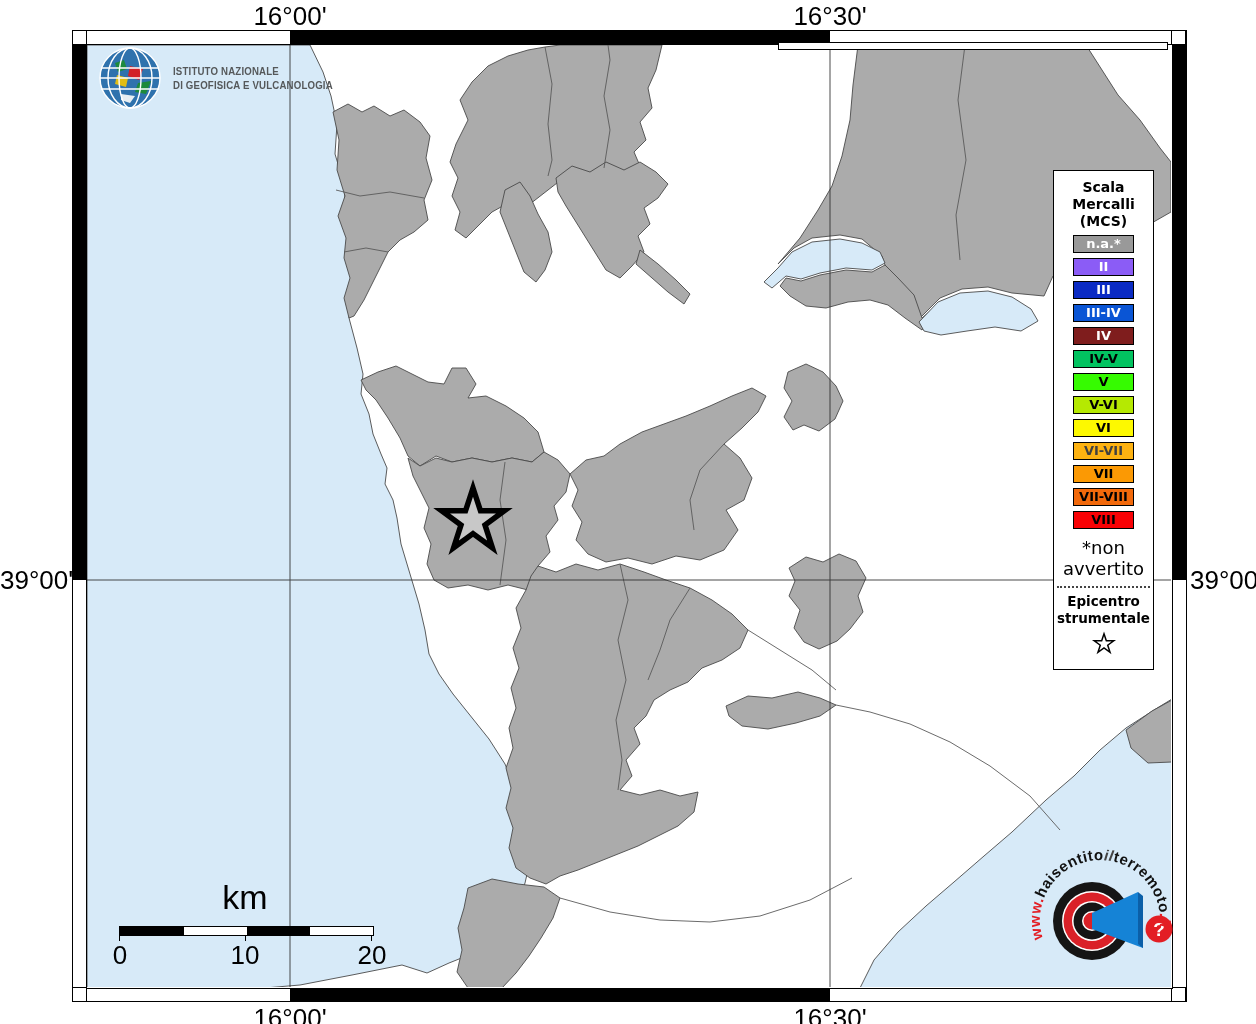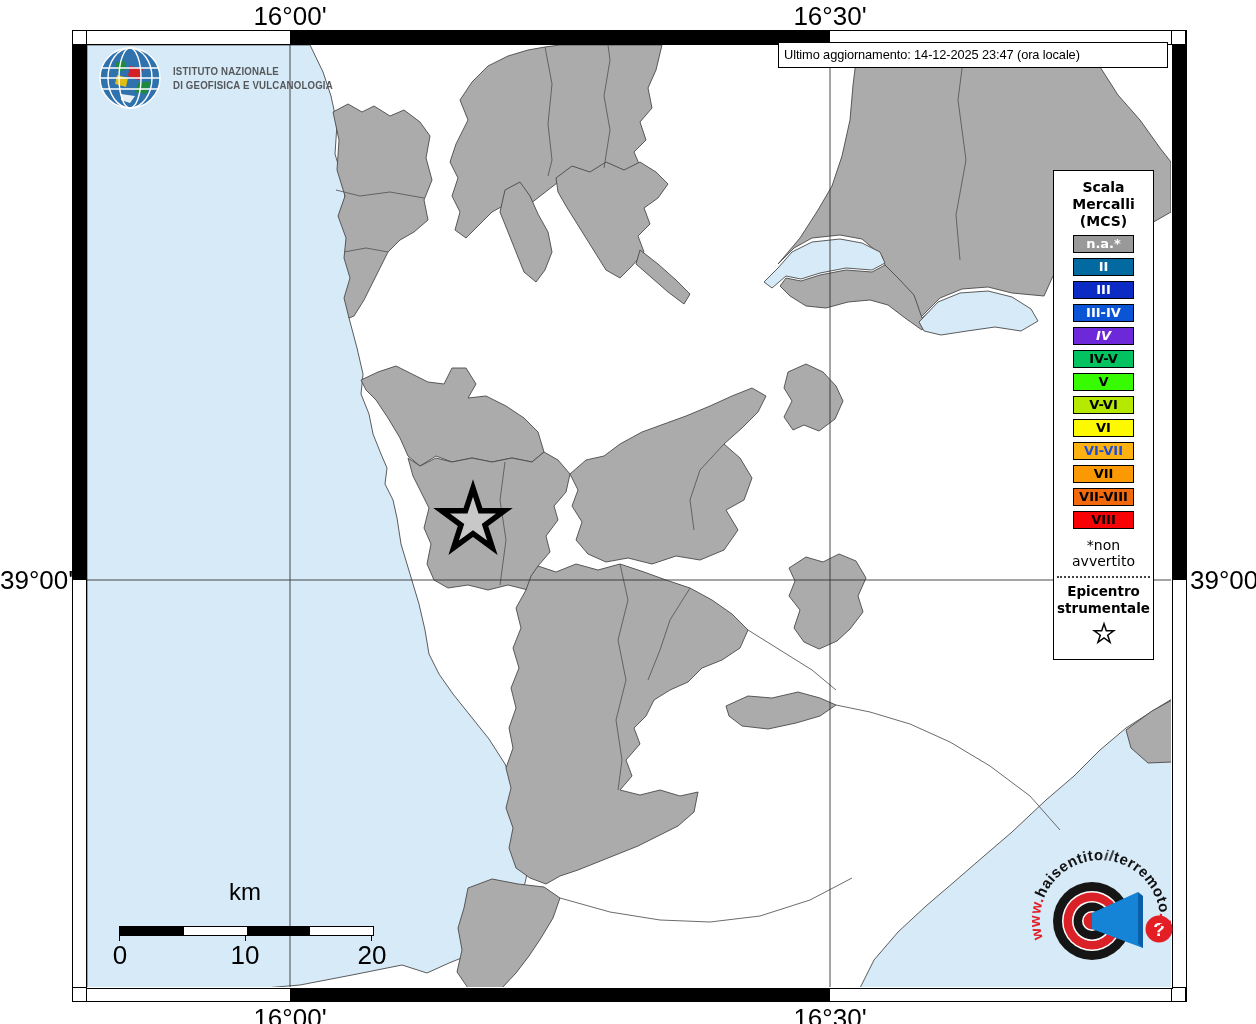--- a/index.html
+++ b/index.html
@@ -8,25 +8,25 @@
   .abs{position:absolute;}
   .axis-label{font-size:26px;white-space:nowrap;}
   .infobox{left:778px;top:42px;width:378px;background:#fff;border:1px solid #000;
            padding:3px 5px;font-size:12.8px;line-height:17.5px;letter-spacing:-0.1px;
            white-space:nowrap;overflow:hidden;}
   .legend{left:1053px;top:170px;width:99px;background:#fff;border:1px solid #000;
           text-align:center;padding:8px 0 8px 0;font-family:"DejaVu Sans",sans-serif;}
   .legend-title{font-weight:bold;font-size:14px;line-height:17px;}
   .chip{width:59px;height:16px;line-height:15px;margin:5px auto 0 auto;border:1px solid #000;
         font-size:13px;font-weight:bold;}
-  .legend-foot{font-size:14px;margin-top:8px;font-family:"DejaVu Sans",sans-serif;}
+  .legend-foot{font-size:18px;margin-top:8px;font-family:"DejaVu Sans",sans-serif;}
   .legend-divider{border-top:2px dotted #444;margin:7px 3px 5px 3px;}
   .legend-epi{font-weight:bold;font-size:13.5px;line-height:17px;}
   .scalebar{left:105px;top:878px;width:300px;height:104px;}
-  .scalebar .km{left:0;top:0;width:280px;text-align:center;font-size:24px;}
+  .scalebar .km{left:0;top:0;width:280px;text-align:center;font-size:34px;}
   .sb-bar{left:15px;top:48px;width:252px;height:8px;border:1px solid #000;display:flex;}
   .sb-seg{height:100%;}
   .sb-tick{width:1px;height:15px;background:#000;top:48px;}
   .sb-num{top:62px;font-size:26px;text-align:center;}
   .ingv{left:98px;top:46px;display:flex;align-items:center;}
   .ingv-text{margin-left:11px;font-weight:bold;font-size:11.5px;line-height:14px;
              color:#55585a;transform:scaleX(0.84);transform-origin:left center;
              letter-spacing:0.2px;white-space:nowrap;}
 </style>
 </head>
@@ -195,39 +195,38 @@
         <circle cx="32" cy="32" r="30"></circle>
       </g>
     </svg>
     <div class="ingv-text">
       <div>ISTITUTO NAZIONALE</div>
       <div>DI GEOFISICA E VULCANOLOGIA</div>
     </div>
   </div>
 
   <div class="abs infobox">
-    <div>Ultimo aggiornamento: 14-12-2025 23:47 (ora locale)</div>
   </div>
 
   <div class="abs legend">
     <div class="legend-title">
       <div>Scala</div>
       <div>Mercalli</div>
       <div>(MCS)</div>
     </div>
     <div class="chip" style="background-color: rgb(153, 153, 153); color: rgb(255, 255, 255);">n.a.*</div>
-    <div class="chip" style="background-color: #0369a1; color: rgb(255, 255, 255);">II</div>
+    <div class="chip" style="background-color: #8b5cf6; color: rgb(255, 255, 255);">II</div>
     <div class="chip" style="background-color: rgb(11, 43, 196); color: rgb(255, 255, 255);">III</div>
     <div class="chip" style="background-color: rgb(10, 85, 213); color: rgb(255, 255, 255);">III-IV</div>
-    <div class="chip" style="background-color: #6d28d9; color: rgb(255, 255, 255); font-style: italic;">IV</div>
+    <div class="chip" style="background-color: #7f1d1d; color: rgb(255, 255, 255);">IV</div>
     <div class="chip" style="background-color: rgb(2, 195, 96); color: rgb(0, 0, 0);">IV-V</div>
     <div class="chip" style="background-color: rgb(54, 251, 1); color: rgb(0, 0, 0);">V</div>
     <div class="chip" style="background-color: rgb(181, 233, 2); color: rgb(0, 0, 0);">V-VI</div>
     <div class="chip" style="background-color: rgb(253, 249, 0); color: rgb(0, 0, 0);">VI</div>
-    <div class="chip" style="background-color: rgb(253, 178, 17); color: #1d4ed8;">VI-VII</div>
+    <div class="chip" style="background-color: rgb(253, 178, 17); color: #404040;">VI-VII</div>
     <div class="chip" style="background-color: rgb(251, 153, 4); color: rgb(0, 0, 0);">VII</div>
     <div class="chip" style="background-color: rgb(242, 105, 11); color: rgb(0, 0, 0);">VII-VIII</div>
     <div class="chip" style="background-color: rgb(249, 2, 5); color: rgb(0, 0, 0);">VIII</div>
     <div class="legend-foot">*non avvertito</div>
     <div class="legend-divider"></div>
     <div class="legend-epi">
       <div>Epicentro</div>
       <div>strumentale</div>
     </div>
     <svg width="26" height="26" viewBox="-14 -14 28 28" style="margin-top:4px">

